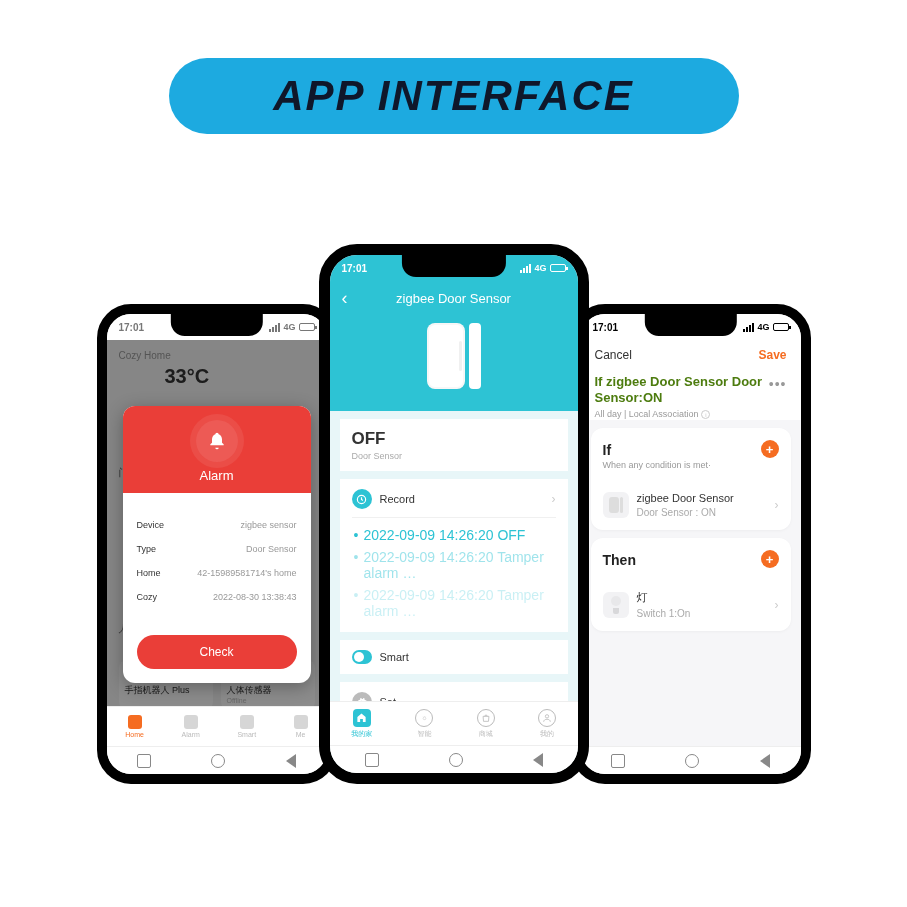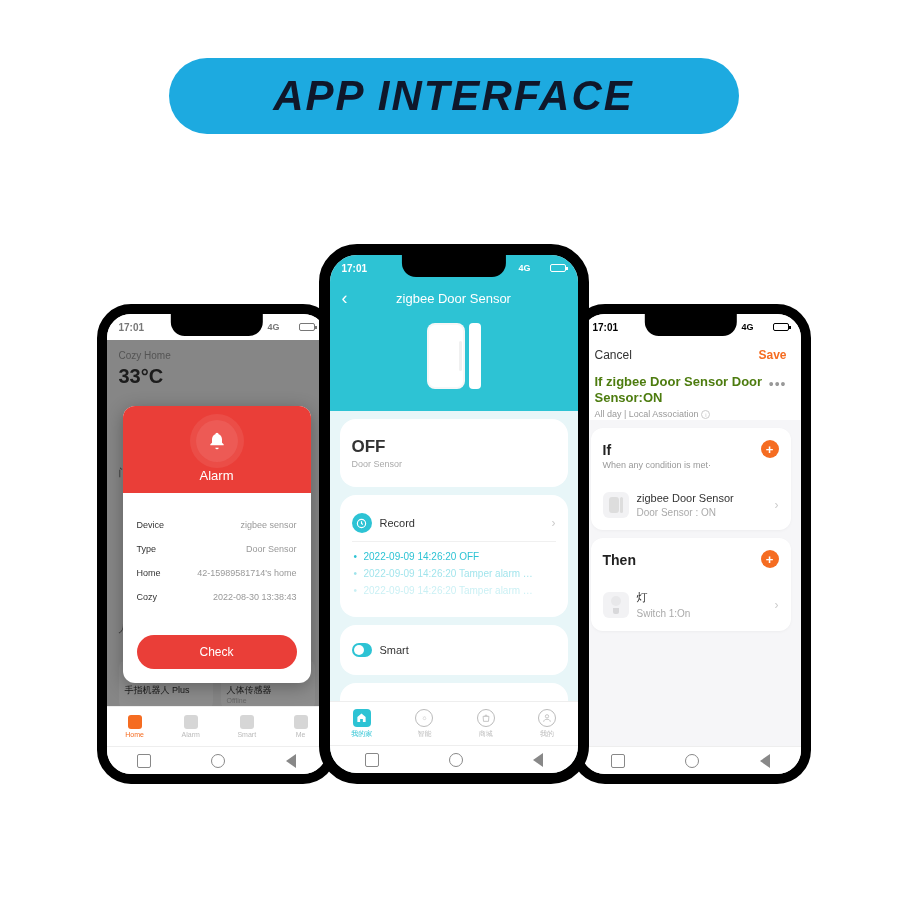--- a/index.html
+++ b/index.html
@@ -15,39 +15,39 @@
 .phone.side { z-index: 1; }
 .phone.left { margin-right: -18px; }
 .phone.right { margin-left: -18px; }
 
 .notch { position: absolute; top: 0; left: 50%; transform: translateX(-50%); width: 42%; height: 22px; background: #000; border-radius: 0 0 14px 14px; z-index: 10; }
 
 .statusbar { height: 26px; display: flex; align-items: center; justify-content: space-between; padding: 0 12px; font-size: 10px; font-weight: 600; background: #fff; }
 .statusbar.blue { background: #2dc3d4; color: #fff; }
 .statusbar.dim .sb-time, .statusbar.dim .sb-right { color: #777; }
 .sb-time { }
-.sb-right { display: flex; align-items: center; gap: 19px; font-size: 9px; }
+.sb-right { display: flex; align-items: center; gap: 3px; font-size: 9px; }
 .sigbars { display: inline-flex; align-items: flex-end; gap: 1px; }
 .sigbars span { width: 2px; background: currentColor; }
 .sigbars span:nth-child(1){height:3px} .sigbars span:nth-child(2){height:5px} .sigbars span:nth-child(3){height:7px} .sigbars span:nth-child(4){height:9px}
 .batt { width: 16px; height: 8px; border: 1px solid currentColor; border-radius: 2px; position: relative; }
 .batt::after { content: ''; position: absolute; right: -3px; top: 2px; width: 2px; height: 3px; background: currentColor; }
 .batt-fill { width: 70%; height: 100%; background: currentColor; }
 
 .androidbar { position: absolute; bottom: 0; left: 0; right: 0; height: 28px; background: #fff; display: flex; align-items: center; justify-content: space-around; border-top: 1px solid #eee; }
 .ab-btn { width: 14px; height: 14px; }
 .ab-square { border: 1.5px solid #888; border-radius: 2px; }
 .ab-circle { border: 1.5px solid #888; border-radius: 50%; }
 .ab-tri { width: 0; height: 0; border-top: 7px solid transparent; border-bottom: 7px solid transparent; border-right: 10px solid #888; }
 
 
 .p1-bg { position: absolute; inset: 26px 0 28px 0; background: rgba(0,0,0,0.45); }
 .p1-bghome { position: absolute; inset: 26px 0 28px 0; background: #f4f4f4; padding: 10px 12px; }
 .p1-bghome .hometop { font-size: 10px; color: #999; }
-.p1-bghome .temp { font-size: 20px; font-weight: 700; color: #333; margin-top: 4px; }
+.p1-bghome .temp { font-size: 20px; font-weight: 700; color: #333; margin-top: 4px; margin-left: 46px; }
 .p1-bghome .devs { position: absolute; bottom: 36px; left: 12px; right: 12px; display: flex; gap: 8px; }
 .devcard { background: #fff; border-radius: 8px; flex: 1; padding: 24px 6px 6px; font-size: 9px; color: #333; position: relative; }
 .devcard .off { color: #bbb; font-size: 7px; }
 .devcard::before { content: ''; position: absolute; top: 6px; left: 6px; width: 14px; height: 14px; border-radius: 50%; background: #eee; }
 .p1-bghome .doorlbl { font-size: 10px; color: #555; margin-top: 78px; }
 .p1-bghome .personlbl { position: absolute; bottom: 110px; left: 12px; font-size: 10px; color: #555; display:flex; align-items:center; gap:4px; }
 .xclose { width: 14px; height: 14px; border-radius: 50%; background: #fff; border: 1px solid #ccc; display: inline-flex; align-items: center; justify-content: center; font-size: 8px; color: #888; }
 
 .p1-alert { position: absolute; top: 92px; left: 16px; right: 16px; background: #fff; border-radius: 12px; overflow: hidden; box-shadow: 0 4px 18px rgba(0,0,0,0.3); z-index: 5; }
 .p1-alert-top { background: #ea3e38; padding: 14px 0 10px; text-align: center; color: #fff; }
@@ -67,31 +67,31 @@
 
 .p2 { background: #e8f6f8; }
 .p2-head { background: #2dc3d4; color: #fff; padding: 6px 12px 16px; position: relative; }
 .p2-head-row { display: flex; align-items: center; justify-content: center; position: relative; height: 22px; }
 .p2-back { position: absolute; left: 0; font-size: 18px; }
 .p2-title { font-size: 13px; font-weight: 500; }
 .p2-sensor { display: flex; justify-content: center; gap: 4px; padding: 14px 0 6px; }
 .sensor-big { width: 38px; height: 66px; background: #fff; border-radius: 8px; box-shadow: inset 0 0 0 2px rgba(0,0,0,0.03); position: relative; }
 .sensor-big::after { content: ''; position: absolute; right: 3px; top: 18px; width: 3px; height: 30px; background: #f0f0f0; border-radius: 2px; }
 .sensor-small { width: 12px; height: 66px; background: #fff; border-radius: 4px; }
-.p2-card { background: #fff; margin: 8px 10px; border-radius: 16px; padding: 18px 12px; }
+.p2-card { background: #fff; margin: 8px 10px; border-radius: 0; padding: 10px 12px; }
 .p2-off { font-size: 17px; font-weight: 700; color: #333; }
 .p2-offsub { font-size: 9px; color: #aaa; margin-top: 2px; }
 .p2-item { display: flex; align-items: center; gap: 8px; font-size: 11px; color: #333; }
 .p2-item .chev { margin-left: auto; color: #ccc; font-size: 12px; }
 .circicon { width: 20px; height: 20px; border-radius: 50%; background: #2dc3d4; display: flex; align-items: center; justify-content: center; color: #fff; }
 .circicon.grey { background: #bbb; }
 .toggleicon { width: 20px; height: 14px; border-radius: 7px; background: #2dc3d4; position: relative; }
 .toggleicon::after { content: ''; position: absolute; left: 2px; top: 2px; width: 10px; height: 10px; background: #fff; border-radius: 50%; }
 .rec-list { margin-top: 8px; border-top: 1px solid #f0f0f0; padding-top: 6px; }
-.rec-item { font-size: 10px; color: #2dc3d4; padding: 3px 0 3px 12px; position: relative; }
+.rec-item { font-size: 14px; color: #2dc3d4; padding: 3px 0 3px 12px; position: relative; }
 .rec-item.fade1 { opacity: .45; }
 .rec-item.fade2 { opacity: .25; }
 .rec-item::before { content: '•'; position: absolute; left: 2px; }
 .p2-tabbar { position: absolute; bottom: 28px; left: 0; right: 0; height: 44px; background: #fff; display: flex; justify-content: space-around; align-items: center; font-size: 7px; color: #bbb; border-top: 1px solid #eee; }
 .p2-tabbar .tab { display: flex; flex-direction: column; align-items: center; gap: 2px; }
 .p2-tabbar .tab.active { color: #2dc3d4; }
 .p2-tabbar .ticon { width: 18px; height: 18px; border: 1.5px solid currentColor; border-radius: 50%; display: flex; align-items: center; justify-content: center; }
 .p2-tabbar .ticon.house { border-radius: 4px; background: currentColor; border: none; }
 
 

